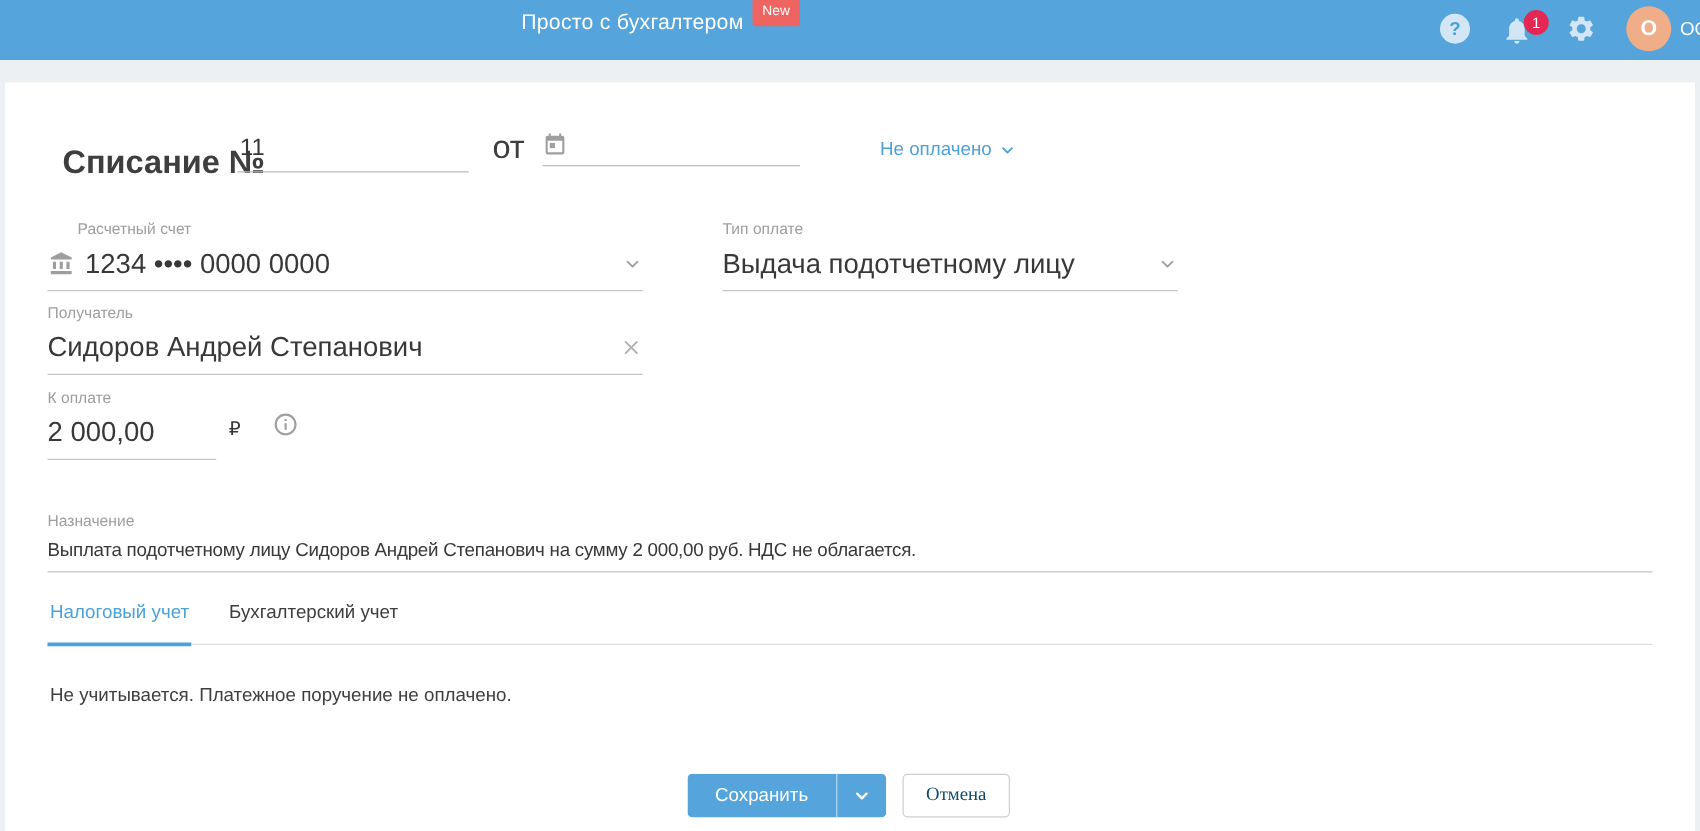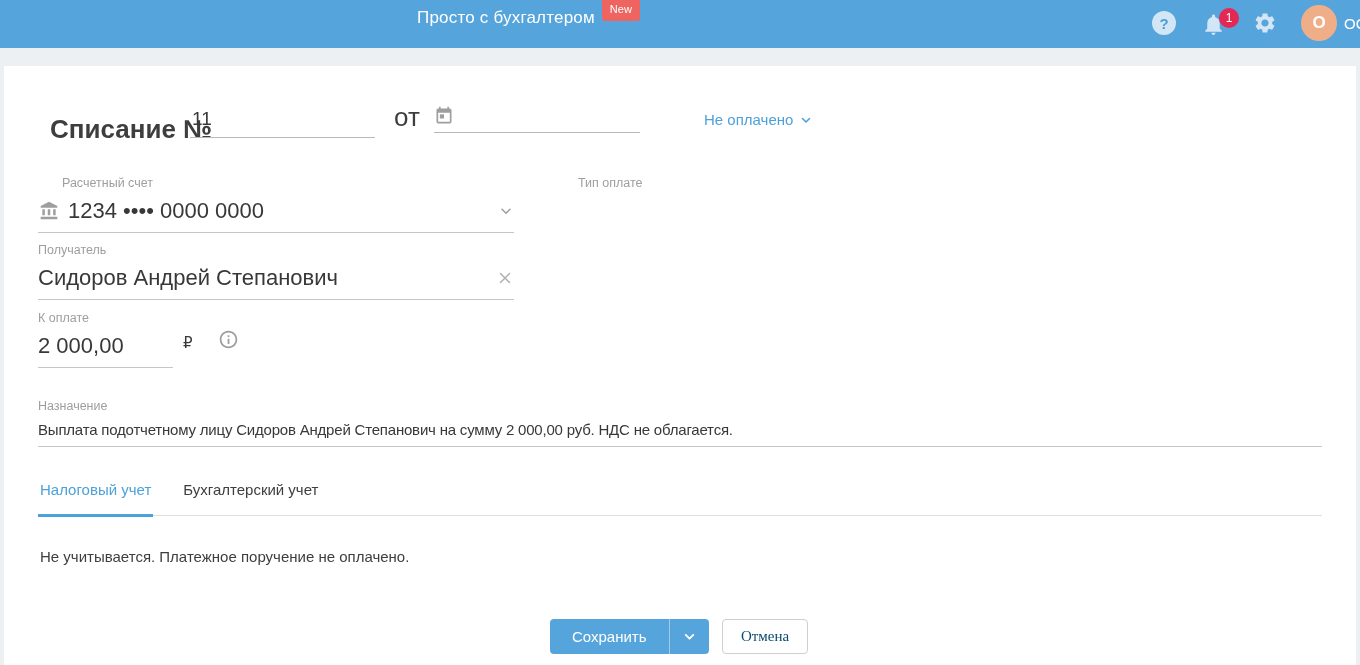--- a/index.html
+++ b/index.html
@@ -67,21 +67,21 @@
   .control { display:flex; align-items:center; gap:8px; border-bottom:1px solid #c6c6c6; padding-bottom:8px; }
   .control input {
     border:none; outline:none; background:transparent; font-family:inherit;
     flex:1; min-width:0; font-size:22px; color:#383838; padding:0;
   }
   #field-account { left:38px; top:176px; width:476px; }
   #field-account .flabel { margin-left:24px; }
   #field-type { left:578px; top:176px; width:364px; }
   #field-recipient { left:38px; top:243px; width:476px; }
   #field-amount { left:38px; top:311px; width:135px; }
-  #field-purpose { left:38px; top:399px; width:1284px; }
+  #field-purpose { left:38px; top:410px; width:1284px; }
   #field-purpose input { font-size:15px; letter-spacing:-0.2px; }
   .ruble { position:absolute; left:183px; top:334px; font-size:15px; color:#383838; }
   .info-btn { position:absolute; left:218px; top:329px; width:21px; height:21px; cursor:pointer; line-height:0; }
   .icon-btn { cursor:pointer; line-height:0; flex:0 0 auto; }
   .static-icon { line-height:0; flex:0 0 auto; }
 
   
   .tabs { position:absolute; left:38px; top:481px; width:1284px; display:flex; border-bottom:1px solid #e0e0e0; }
   .tab { font-size:15px; color:#3e3e3e; padding:0 2px 10px 2px; margin-right:28px; cursor:pointer; }
   .tab.active { color:#4da1d9; border-bottom:3px solid #4da1d9; margin-bottom:-2px; padding-bottom:16px; }
@@ -178,20 +178,28 @@
       <span class="icon-btn">
         <svg width="16" height="16" viewBox="0 0 24 24" fill="none" stroke="#9e9e9e" stroke-width="2.2" stroke-linecap="round" stroke-linejoin="round">
           <path d="M6 9.5l6 6 6-6"></path>
         </svg>
       </span>
     </div>
   </div>
 
   <div class="field" id="field-type">
     <div class="flabel">Тип оплате</div>
+    <div class="control">
+      <input value="Выдача подотчетному лицу" style="">
+      <span class="icon-btn">
+        <svg width="16" height="16" viewBox="0 0 24 24" fill="none" stroke="#9e9e9e" stroke-width="2.2" stroke-linecap="round" stroke-linejoin="round">
+          <path d="M6 9.5l6 6 6-6"></path>
+        </svg>
+      </span>
+    </div>
   </div>
 
   <div class="field" id="field-recipient">
     <div class="flabel">Получатель</div>
     <div class="control">
       <input value="Сидоров Андрей Степанович" style="">
       <span class="icon-btn">
         <svg width="18" height="18" viewBox="0 0 24 24" fill="none" stroke="#b0b0b0" stroke-width="2" stroke-linecap="round">
           <path d="M6 6l12 12M18 6L6 18"></path>
         </svg>

